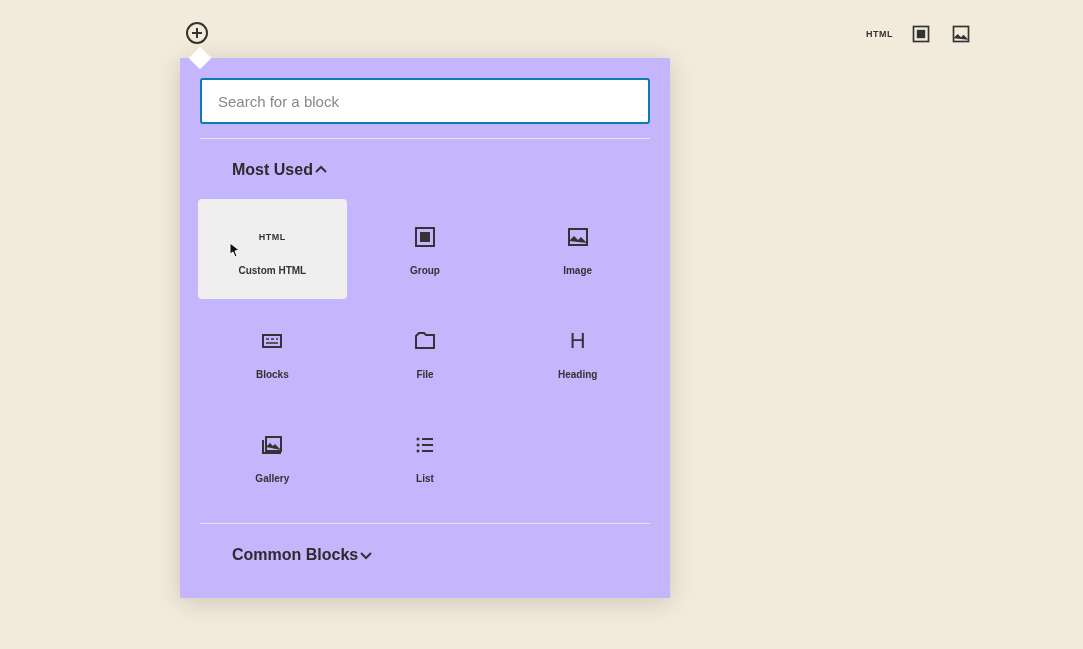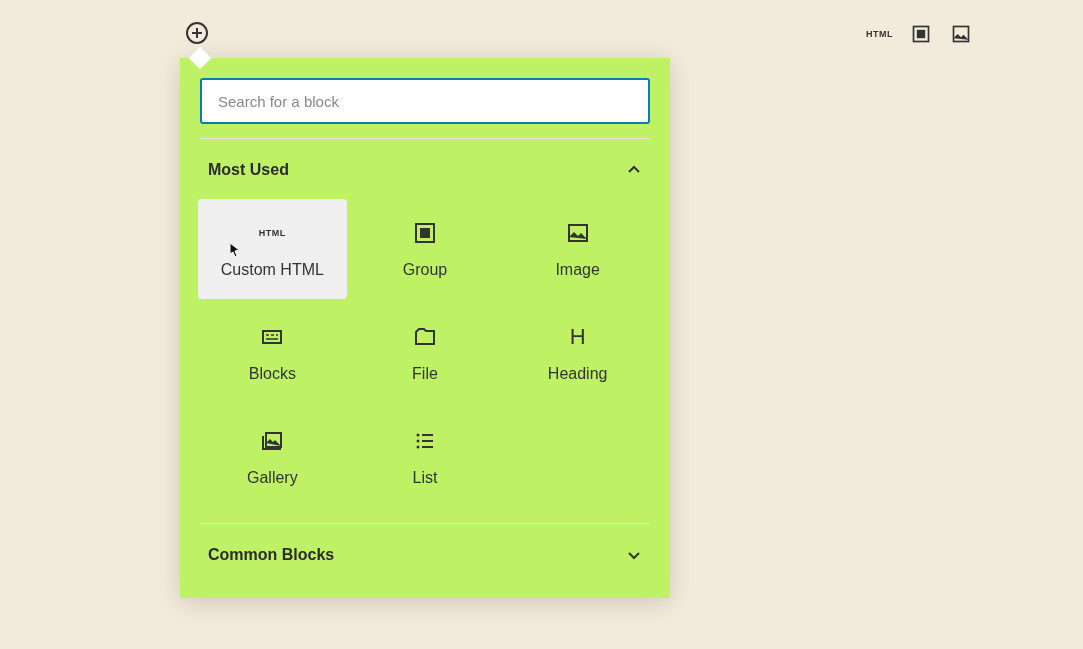--- a/index.html
+++ b/index.html
@@ -51,21 +51,21 @@
     width: auto;
   }
   .tool-icon svg { width: 20px; height: 20px; }
 
   .popover {
     position: absolute;
     top: 58px;
     left: 180px;
     width: 490px;
     height: 540px;
-    background: #bef264;
+    background: #c4b5fd;
     box-shadow: 0 4px 24px rgba(0,0,0,0.15);
     display: flex;
     flex-direction: column;
   }
   .popover-arrow {
     position: absolute;
     top: -8px;
     left: 12px;
     width: 16px;
     height: 16px;
@@ -96,24 +96,25 @@
     overflow-y: scroll;
     padding-bottom: 10px;
   }
   
   .panel-body::-webkit-scrollbar { width: 14px; }
   .panel-body::-webkit-scrollbar-track { background: #f0f0f0; }
   .panel-body::-webkit-scrollbar-thumb { background: #bcbcbc; }
 
   .category-header {
     display: flex;
-    justify-content: space-between;
+    justify-content: flex-start;
     align-items: center;
     padding: 22px 28px 12px 28px;
     cursor: pointer;
+    margin-left: 24px;
   }
   .category-title {
     font-size: 16px;
     font-weight: 700;
     color: #2b2b2b;
   }
   .chevron { width: 16px; height: 16px; }
 
   .block-grid {
     display: grid;
@@ -144,22 +145,23 @@
     color: #333;
   }
   .block-icon svg { width: 24px; height: 24px; }
   .block-icon.html-small {
     font-size: 9px;
     font-weight: 800;
     letter-spacing: 0.5px;
     color: #333;
   }
   .block-label {
-    font-size: 16px;
-    color: #333;
+    font-size: 10px;
+    color: #333;
+    font-weight: bold;
   }
   .cursor-ptr {
     position: absolute;
     left: 26px;
     top: 42px;
     font-size: 18px;
     pointer-events: none;
   }
   .heading-letter {
     font-size: 22px;

